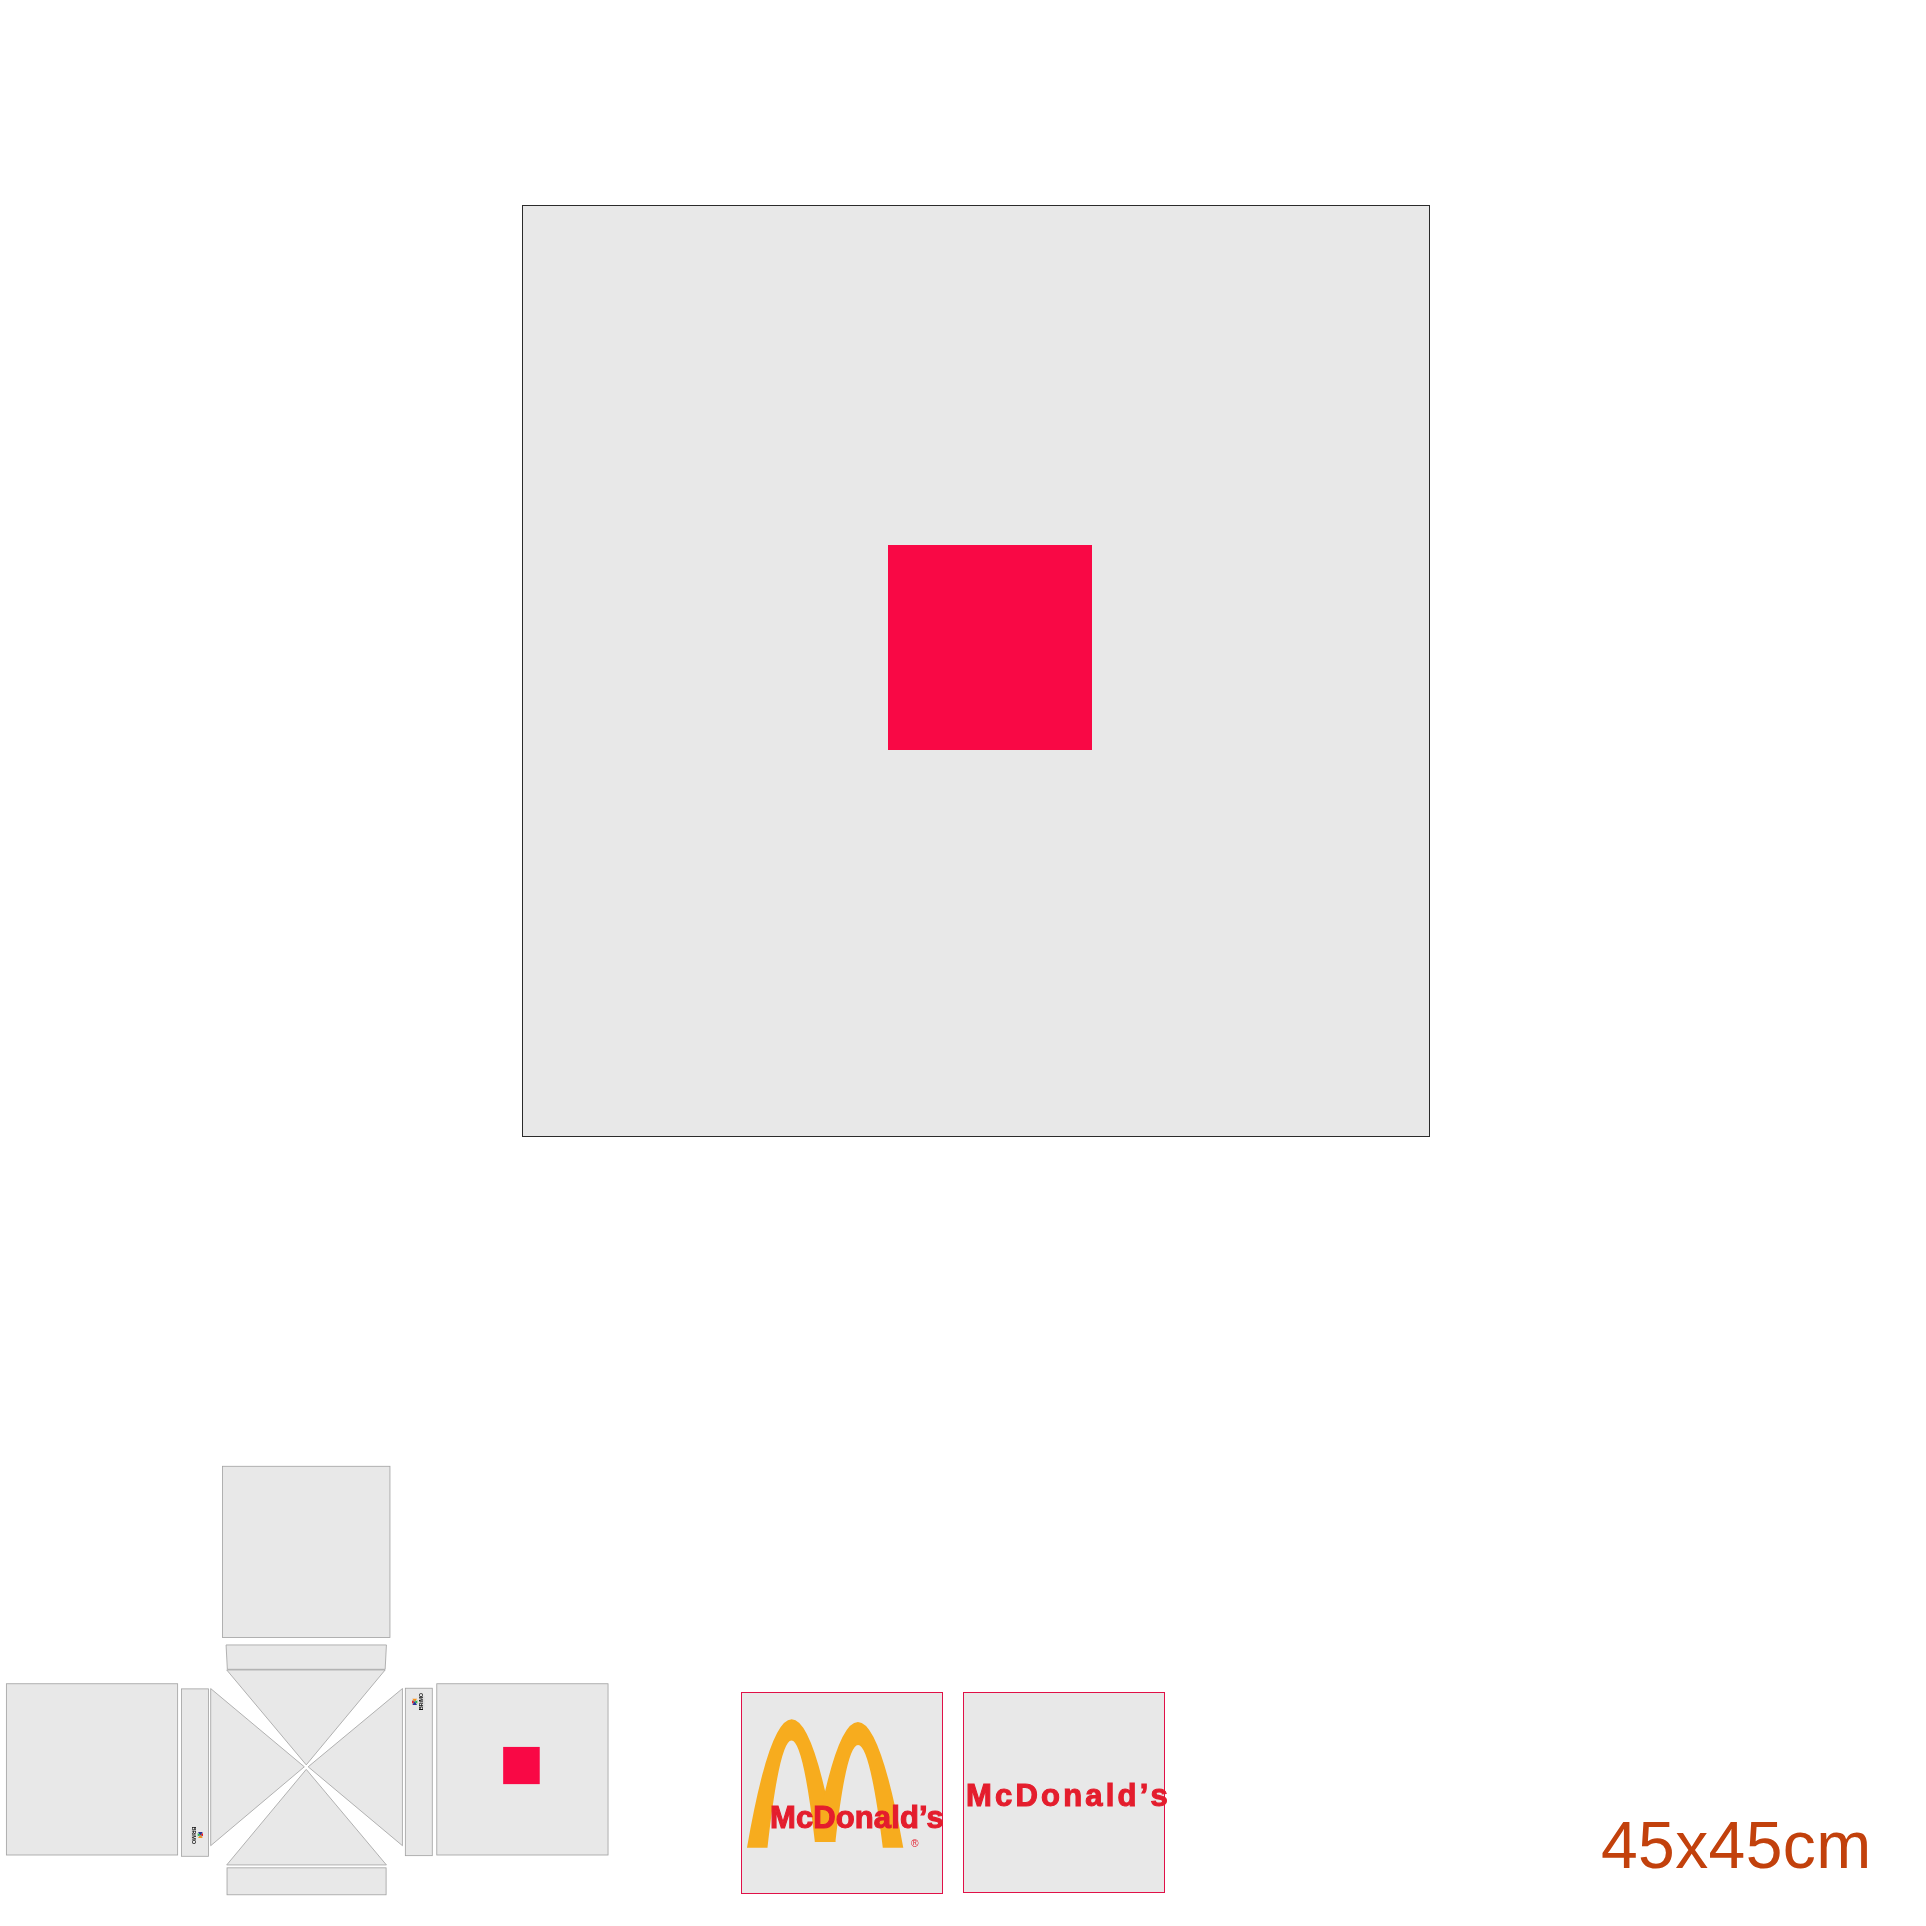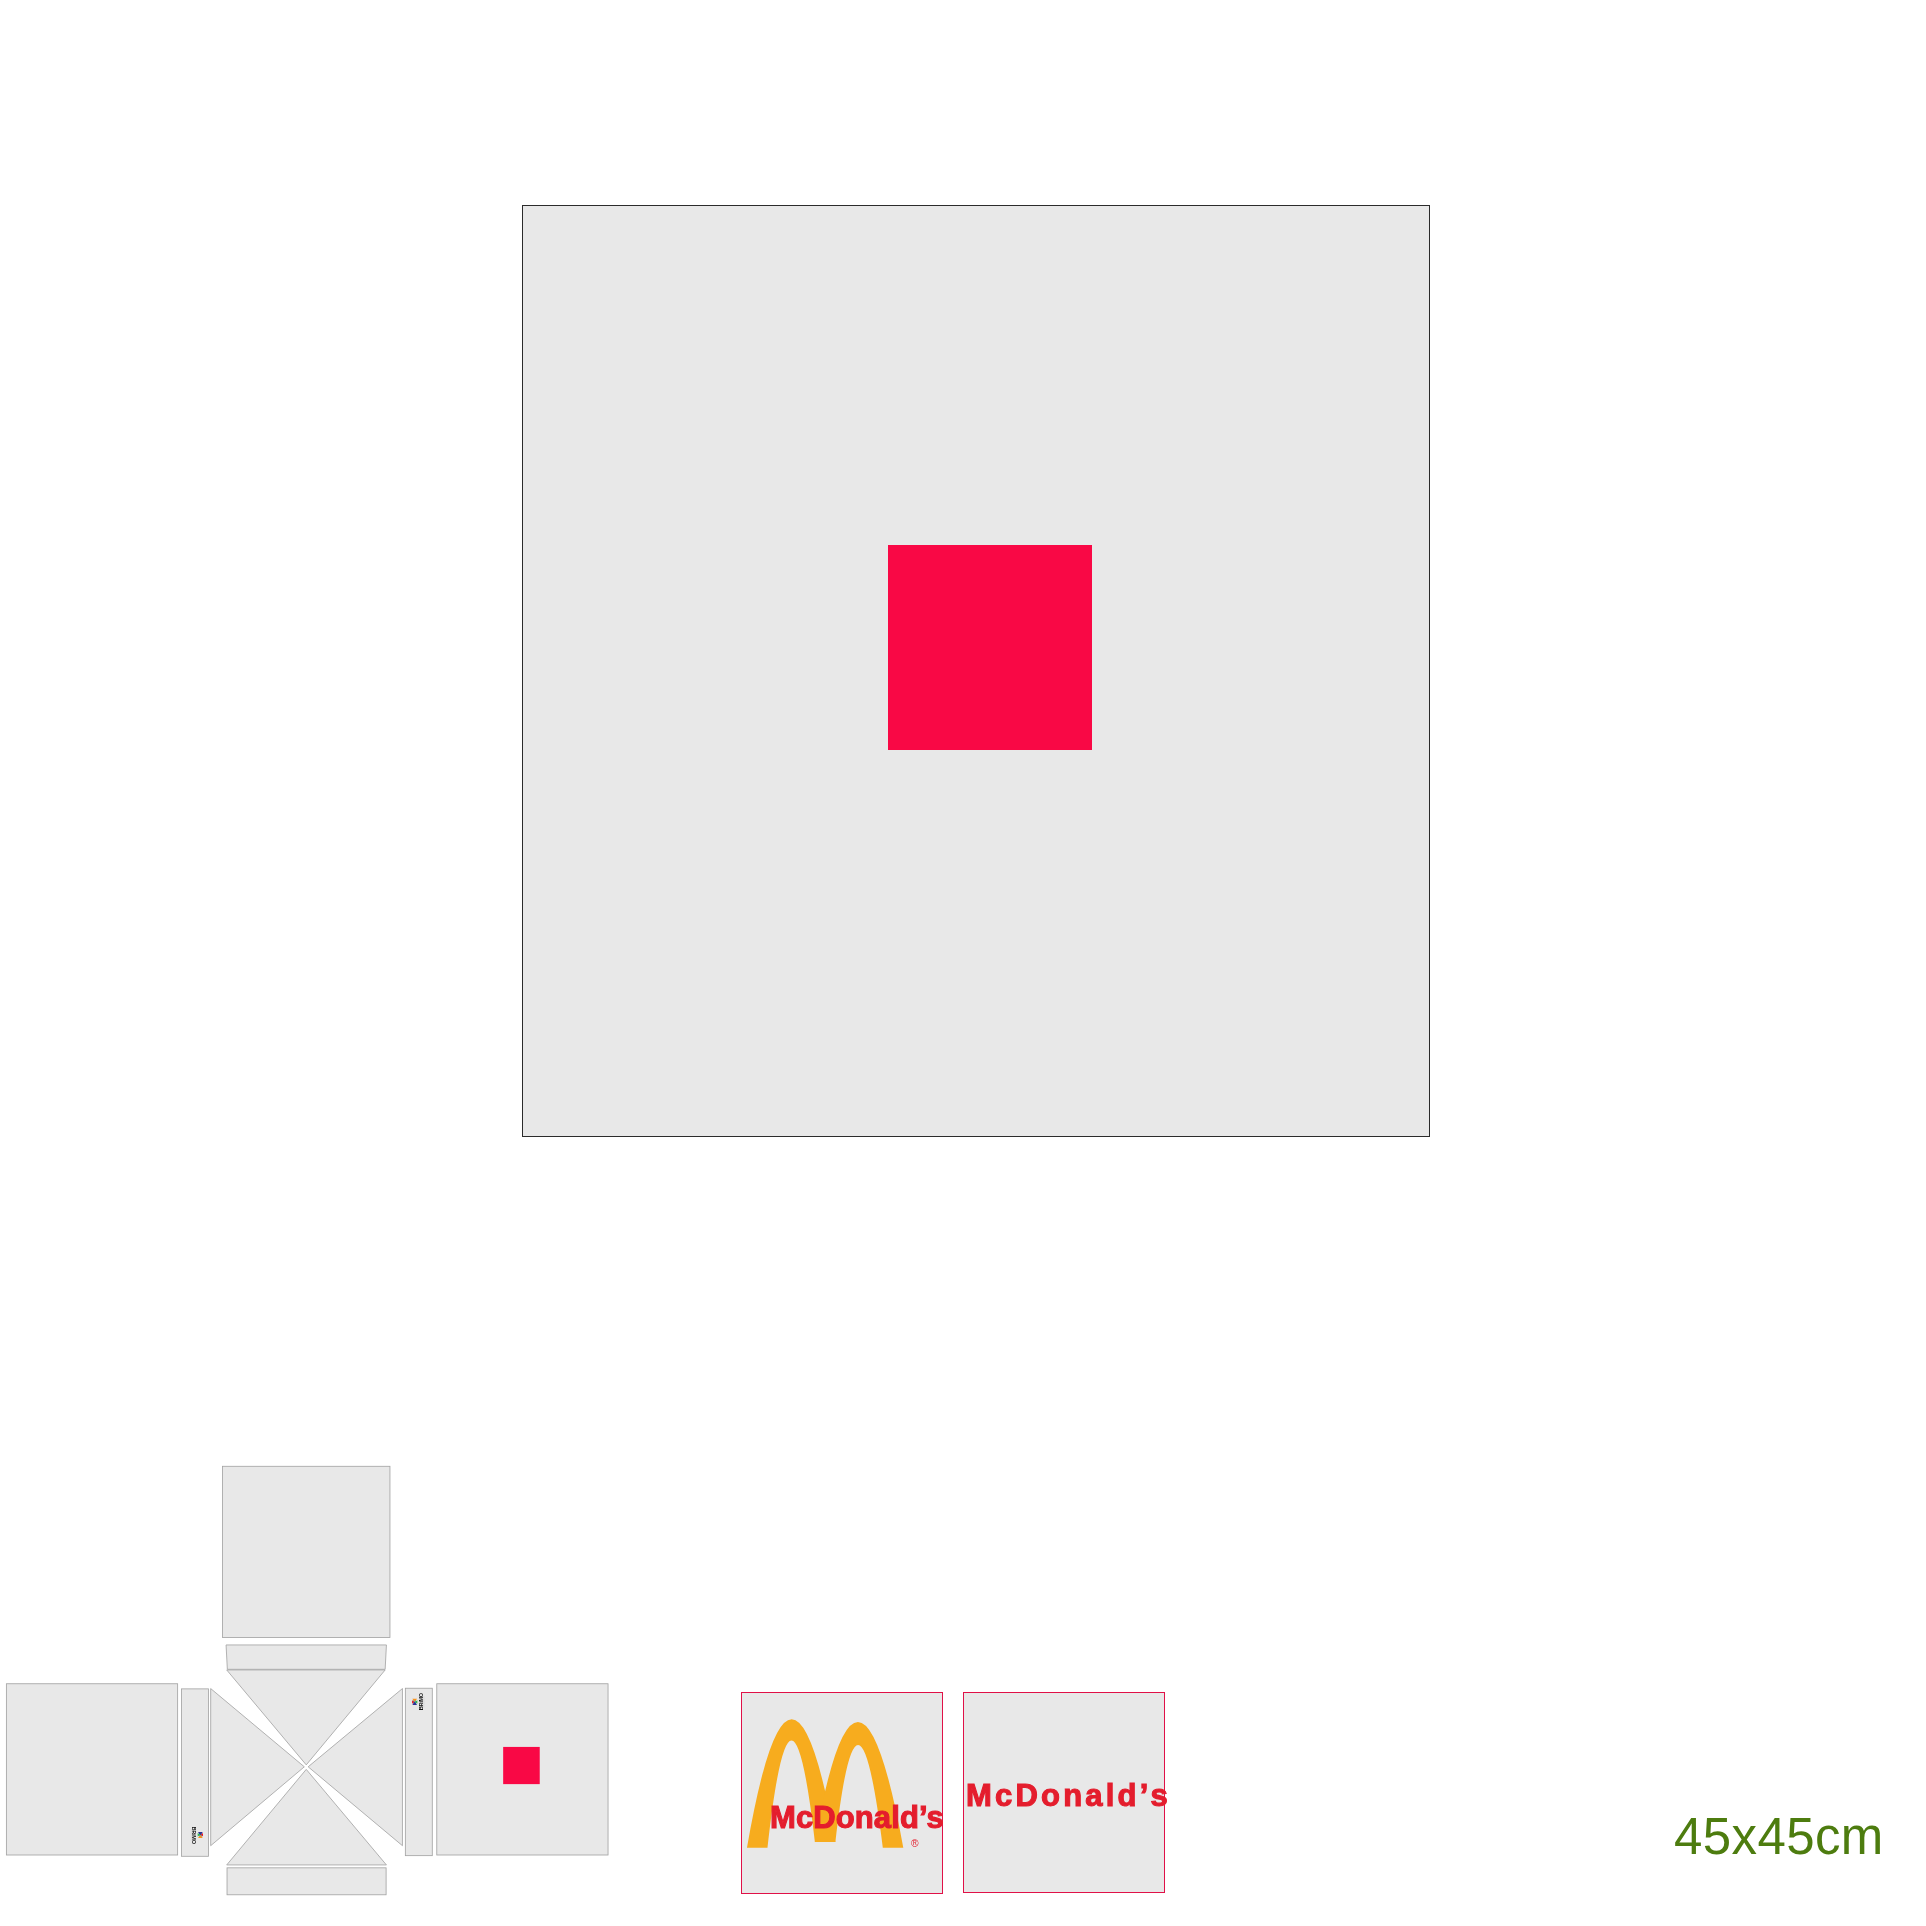--- a/index.html
+++ b/index.html
@@ -68,14 +68,14 @@
 </svg>
 
 <div class="abs" style="left:770px;top:1800px;width:169px;"><span id="mc1" style="font-size:31px;font-weight:bold;color:#e41d2d;letter-spacing:0.1px;-webkit-text-stroke:1.1px #e41d2d;white-space:nowrap;">McDonald’s</span></div>
 
 <div class="abs" style="left:911px;top:1838px;font-size:10.3px;color:#e41d2d;">®</div>
 
 <div class="abs" style="left:963px;top:1692px;width:202px;height:201px;background:#e8e8e8;border:1.9px solid #e01148;box-sizing:border-box;"></div>
 
 <div class="abs" style="left:966px;top:1778px;width:197px;"><span id="mc2" style="font-size:31px;font-weight:bold;color:#e41d2d;letter-spacing:3.2px;-webkit-text-stroke:1.1px #e41d2d;white-space:nowrap;">McDonald’s</span></div>
 
-<div class="abs" id="sizelabel" style="left:1674px;top:1807px;font-size:51px;color:#4d7c0f;letter-spacing:0.4px;white-space:nowrap;">45x45cm</div>
+<div class="abs" id="sizelabel" style="left:1601px;top:1807px;font-size:66px;color:#c2410c;letter-spacing:0.4px;white-space:nowrap;">45x45cm</div>
 
 
 </body></html>

